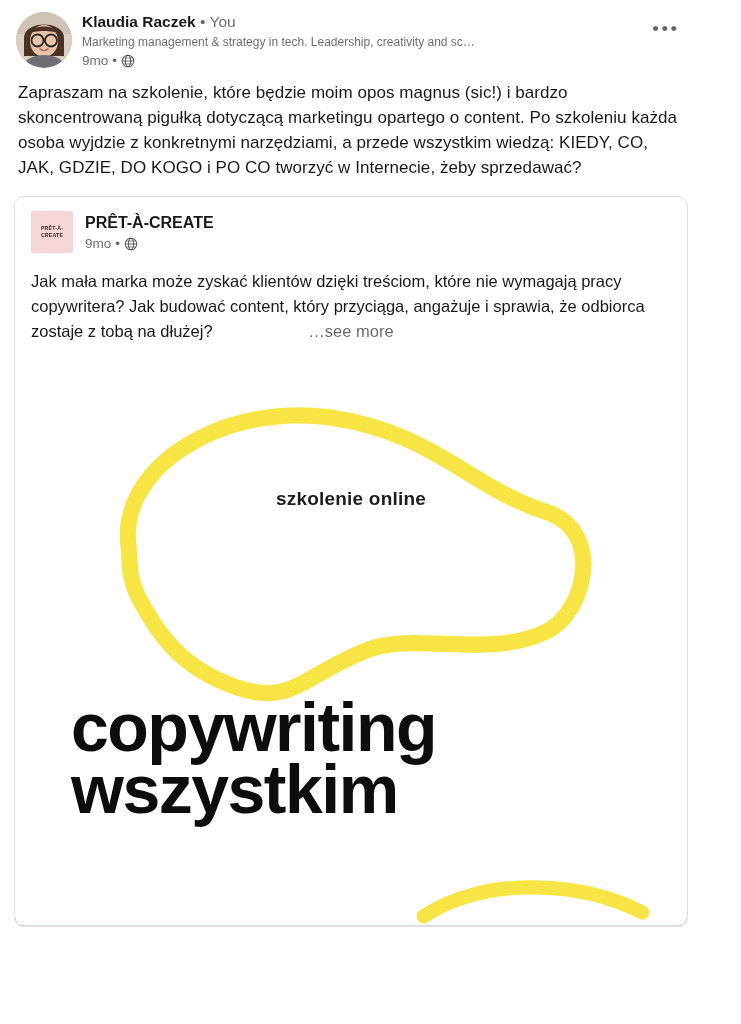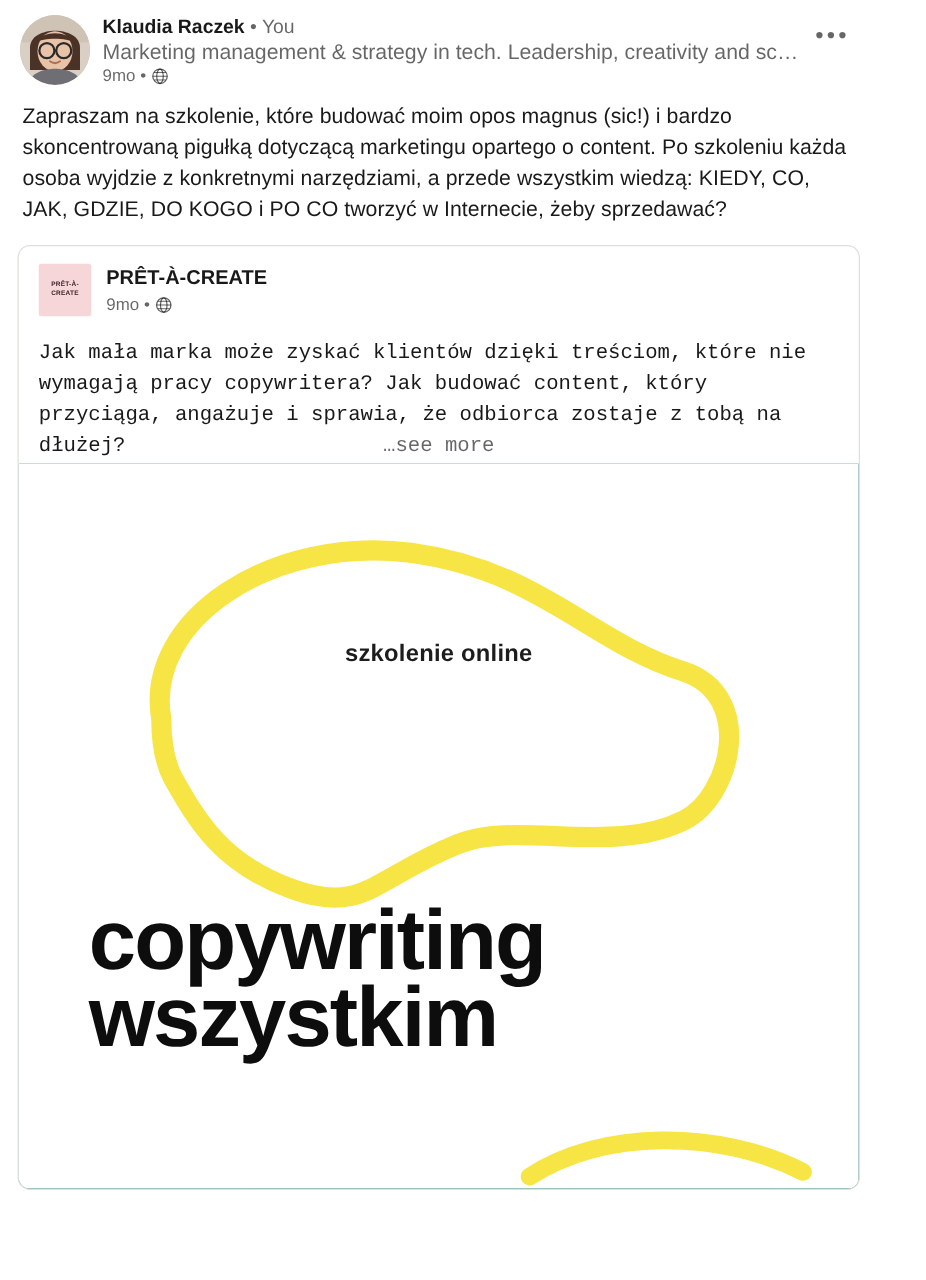--- a/index.html
+++ b/index.html
@@ -58,21 +58,21 @@
   }
   .author-sep {
     color: rgba(0,0,0,0.6);
     font-weight: normal;
   }
   .author-you {
     color: rgba(0,0,0,0.6);
     font-weight: normal;
   }
   .headline {
-    font-size: 17px;
+    font-size: 12px;
     line-height: 18px;
     color: rgba(0,0,0,0.6);
     margin-top: 1px;
     white-space: nowrap;
     overflow: hidden;
     text-overflow: ellipsis;
   }
   .meta-line {
     font-size: 13.5px;
     line-height: 18px;
@@ -159,21 +159,20 @@
     display: flex;
     align-items: center;
     gap: 4px;
   }
   .reshare-body {
     padding: 14px 16px 2px 16px;
     font-size: 16.5px;
     line-height: 25px;
     color: rgba(0,0,0,0.9);
     position: relative;
-    font-family: Liberation Mono, monospace;
   }
   .see-more {
     color: rgba(0,0,0,0.6);
     cursor: pointer;
     white-space: nowrap;
   }
   .see-more-row {
     display: block;
     text-align: center;
     margin-top: -25px;
@@ -266,21 +265,21 @@
             <line x1="2.6" y1="4.6" x2="13.4" y2="4.6" stroke="#00000099" stroke-width="0.9"></line>
             <line x1="2.6" y1="11.4" x2="13.4" y2="11.4" stroke="#00000099" stroke-width="0.9"></line>
           </svg>
         </span>
       </div>
     </div>
 
     <div class="more-btn">•••</div>
   </div>
 
-  <div class="post-commentary">Zapraszam na szkolenie, które budować moim opos magnus (sic!) i bardzo skoncentrowaną pigułką dotyczącą marketingu opartego o content. Po szkoleniu każda osoba wyjdzie z konkretnymi narzędziami, a przede wszystkim wiedzą: KIEDY, CO, JAK, GDZIE, DO KOGO i PO CO tworzyć w Internecie, żeby sprzedawać?</div>
+  <div class="post-commentary">Zapraszam na szkolenie, które będzie moim opos magnus (sic!) i bardzo skoncentrowaną pigułką dotyczącą marketingu opartego o content. Po szkoleniu każda osoba wyjdzie z konkretnymi narzędziami, a przede wszystkim wiedzą: KIEDY, CO, JAK, GDZIE, DO KOGO i PO CO tworzyć w Internecie, żeby sprzedawać?</div>
 
   <div class="reshare">
 
     <div class="reshare-header">
       <div class="reshare-logo">
         <div class="reshare-logo-text">PRÊT-À-CREATE</div>
       </div>
       <div class="reshare-head-text">
         <div class="reshare-name">PRÊT-À-CREATE</div>
         <div class="reshare-meta">

